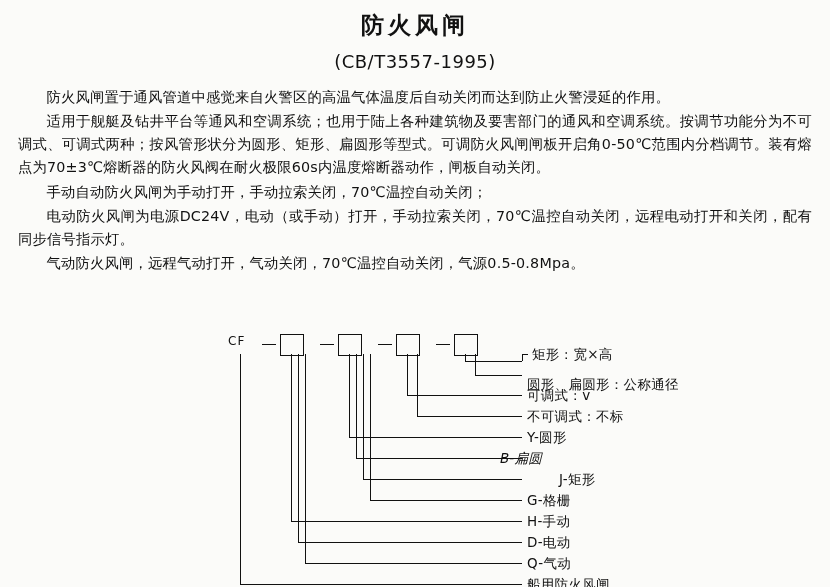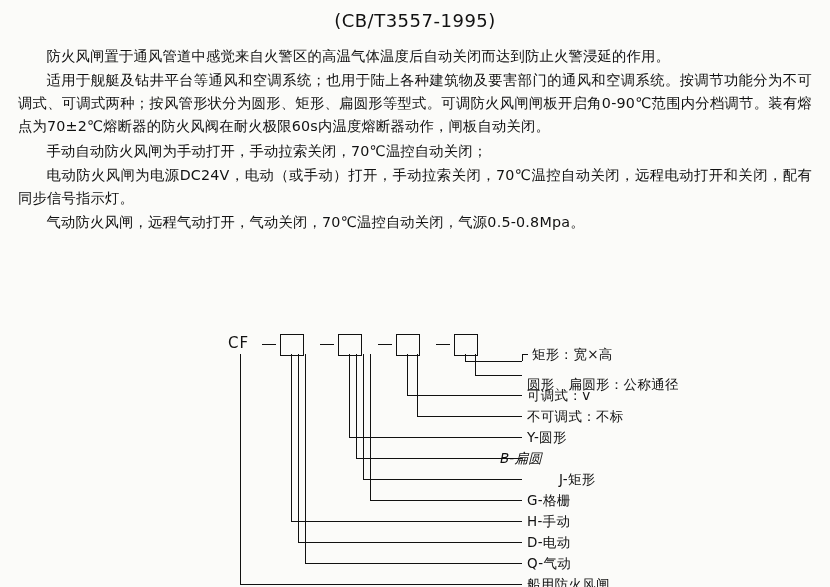--- a/index.html
+++ b/index.html
@@ -43,21 +43,21 @@
     letter-spacing: 0.2px;
   }
   .para {
     text-indent: 2em;
     margin: 0 0 1px 0;
   }
   .cf-label {
     position: absolute;
     left: 228px;
     top: 324px;
-    font-size: 15px;
+    font-size: 12px;
     letter-spacing: 1px;
   }
   .box {
     position: absolute;
     width: 22px;
     height: 20px;
     border: 1.6px solid #111;
     background: #fbfbf9;
   }
   .dash {
@@ -81,25 +81,26 @@
     font-size: 13.5px;
     white-space: nowrap;
     letter-spacing: 0.3px;
   }
 </style>
 </head>
 <body>
 
 <div class="page">
 
+  <div class="title">防火风闸</div>
   <div class="subtitle">(CB/T3557-1995)</div>
 
   <div class="body-text">
     <p class="para">防火风闸置于通风管道中感觉来自火警区的高温气体温度后自动关闭而达到防止火警浸延的作用。</p>
-    <p class="para">适用于舰艇及钻井平台等通风和空调系统；也用于陆上各种建筑物及要害部门的通风和空调系统。按调节功能分为不可调式、可调式两种；按风管形状分为圆形、矩形、扁圆形等型式。可调防火风闸闸板开启角0-90℃范围内分档调节。装有熔点为70±2℃熔断器的防火风阀在耐火极限60s内温度熔断器动作，闸板自动关闭。</p>
+    <p class="para">适用于舰艇及钻井平台等通风和空调系统；也用于陆上各种建筑物及要害部门的通风和空调系统。按调节功能分为不可调式、可调式两种；按风管形状分为圆形、矩形、扁圆形等型式。可调防火风闸闸板开启角0-50℃范围内分档调节。装有熔点为70±3℃熔断器的防火风阀在耐火极限60s内温度熔断器动作，闸板自动关闭。</p>
     <p class="para">手动自动防火风闸为手动打开，手动拉索关闭，70℃温控自动关闭；</p>
     <p class="para">电动防火风闸为电源DC24V，电动（或手动）打开，手动拉索关闭，70℃温控自动关闭，远程电动打开和关闭，配有同步信号指示灯。</p>
     <p class="para">气动防火风闸，远程气动打开，气动关闭，70℃温控自动关闭，气源0.5-0.8Mpa。</p>
   </div>
 
   <div>
 
     <span class="cf-label">CF</span>
 
     <span class="dash" style="left:262px; top:334px;"></span>

